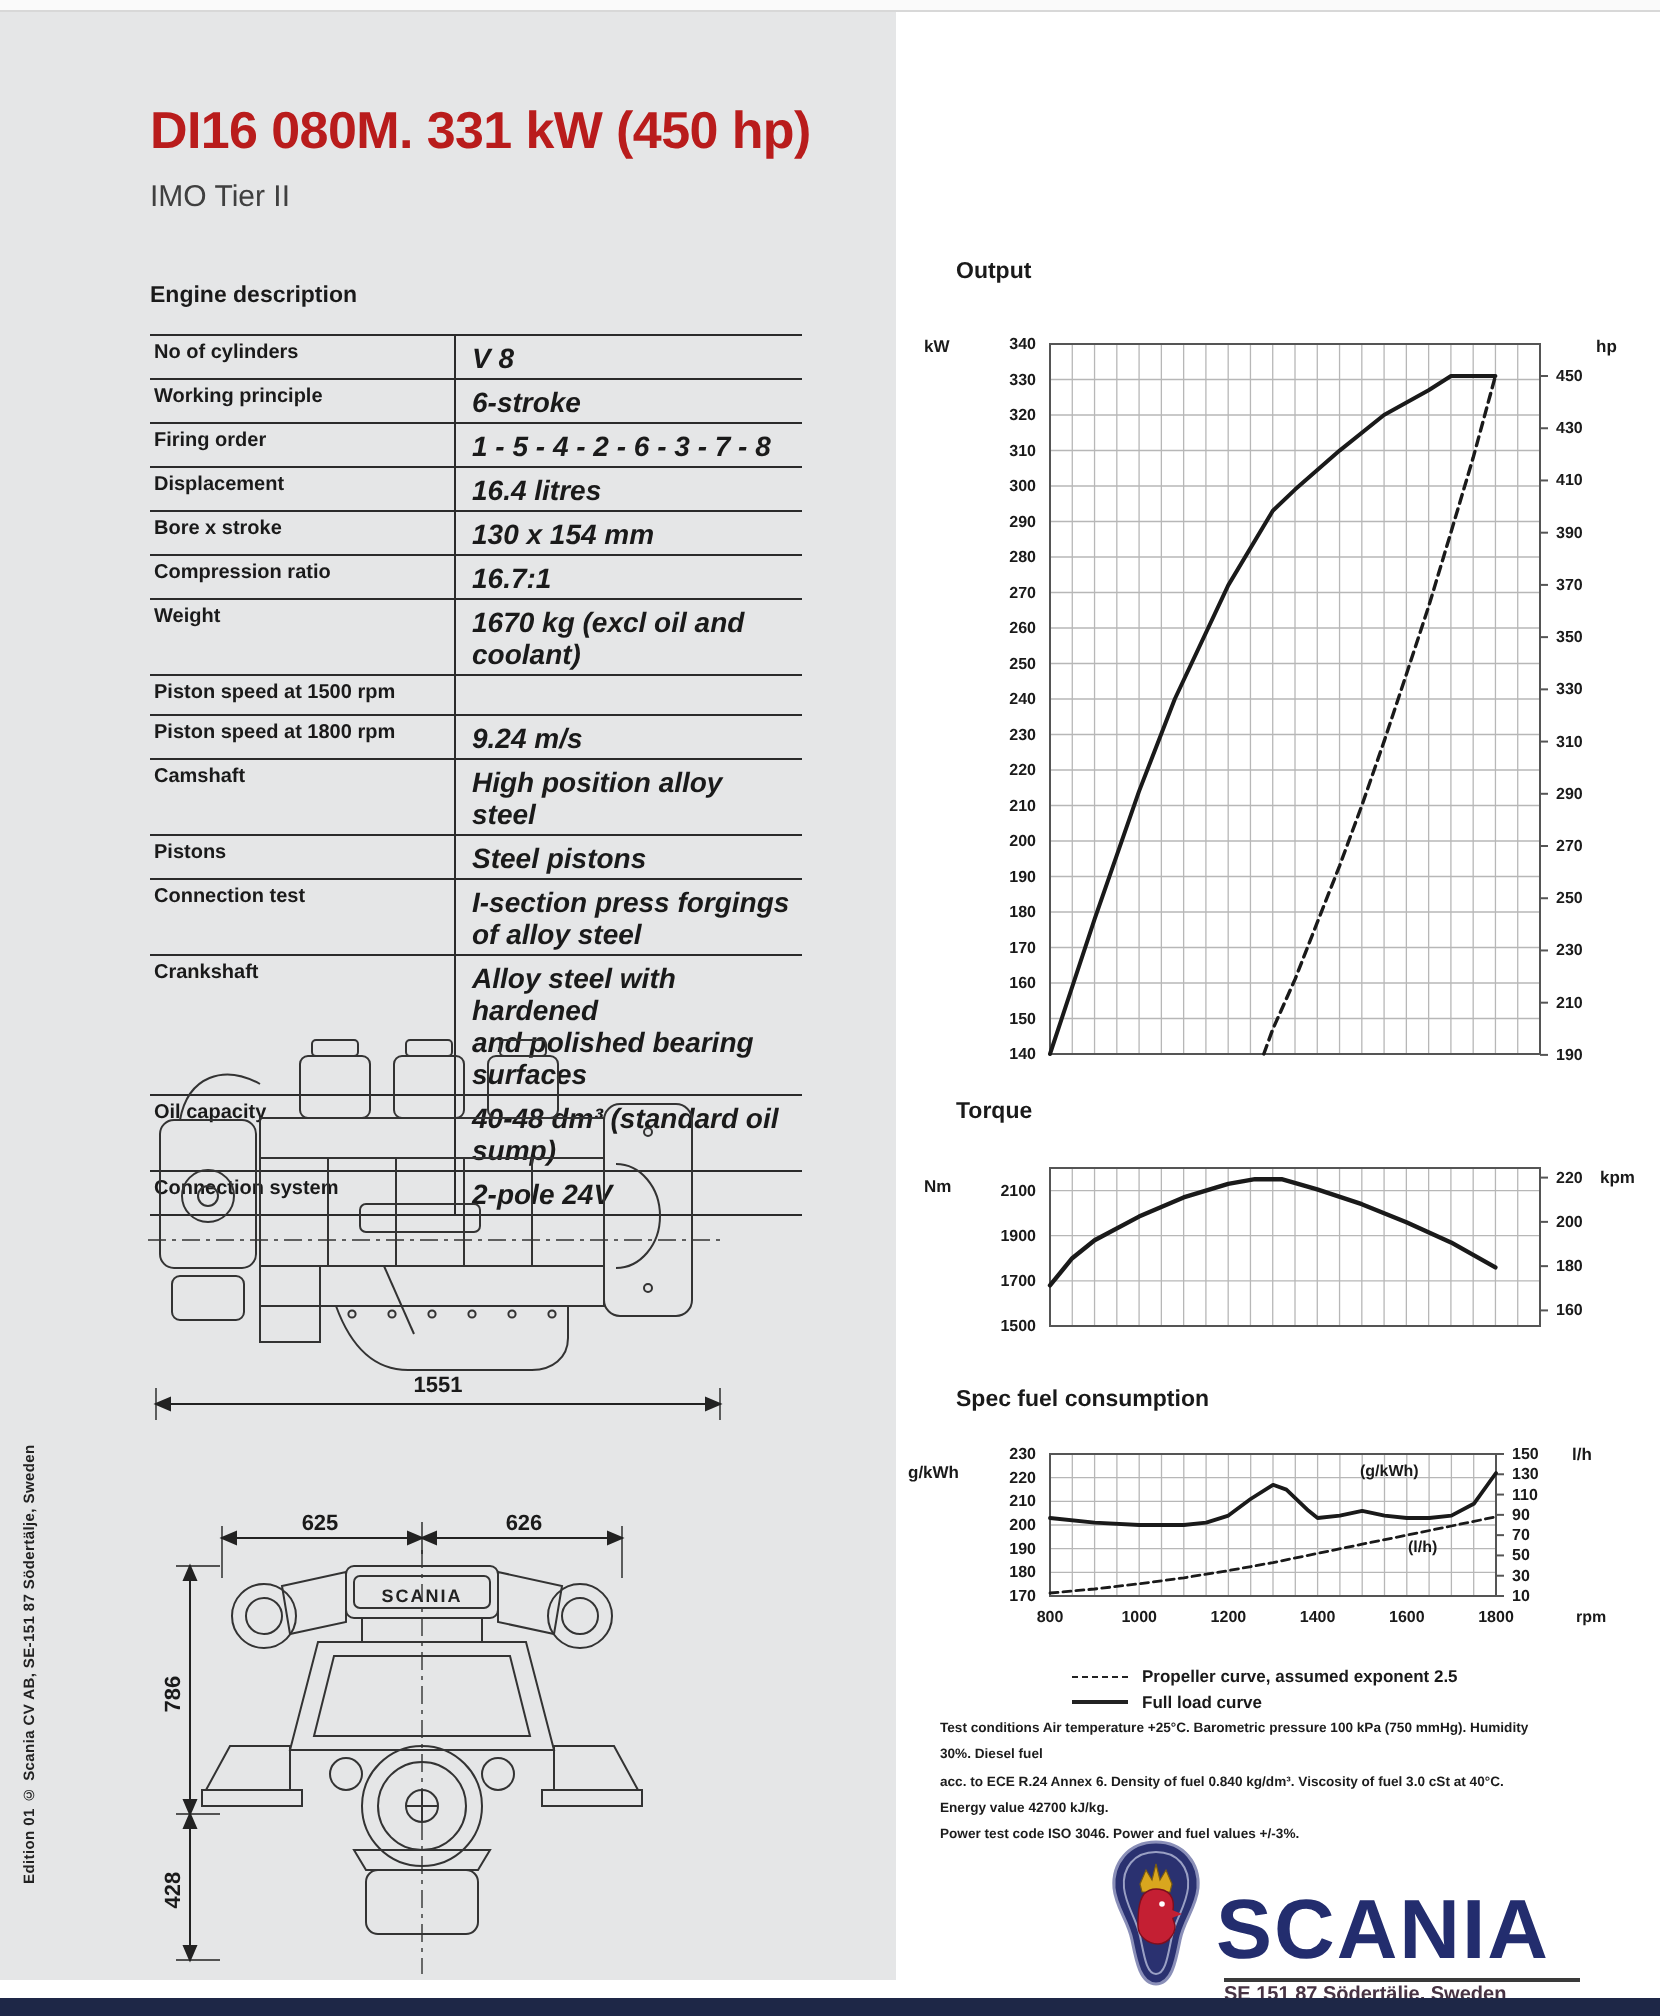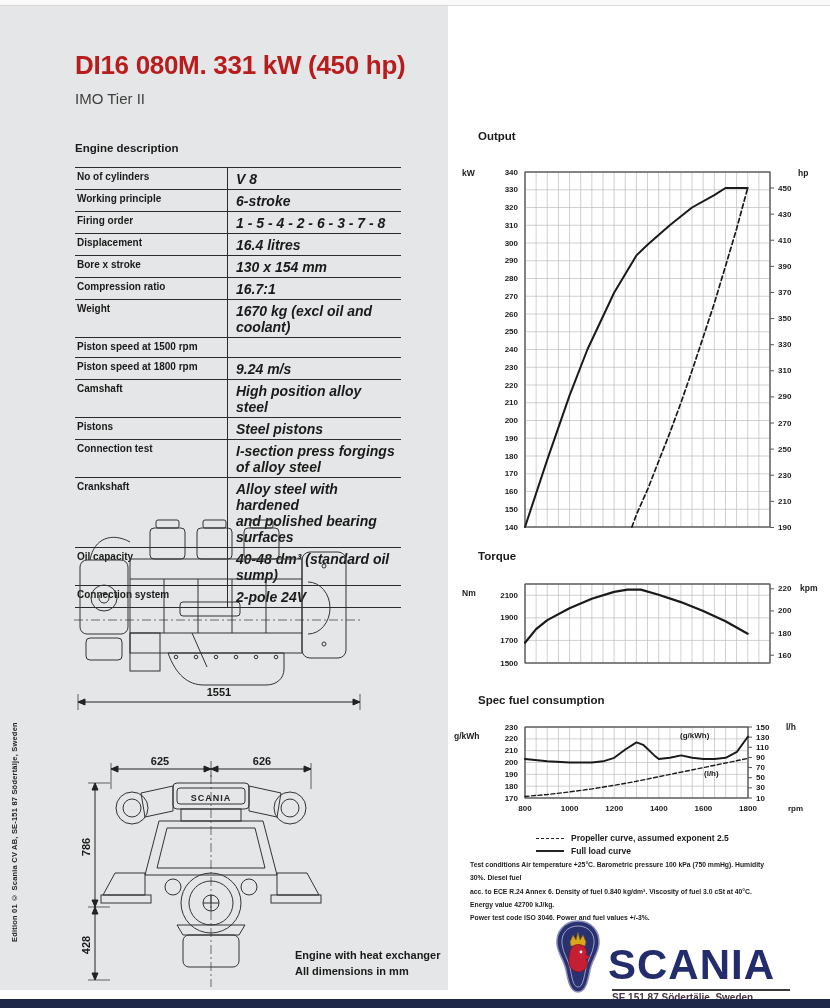--- a/index.html
+++ b/index.html
@@ -202,24 +202,20 @@
       <path d="M15,152 l-3,7 h6 z" fill="#222"></path>
       <path d="M15,225 l-3,-7 h6 z" fill="#222"></path>
       <line x1="8" y1="28" x2="30" y2="28" stroke-width="0.7"></line>
       <line x1="8" y1="152" x2="30" y2="152" stroke-width="0.7"></line>
       <line x1="8" y1="225" x2="30" y2="225" stroke-width="0.7"></line>
     </g>
     <text class="dim-text" font-size="10" text-anchor="middle" transform="rotate(-90 10 92)" x="10" y="92">786</text>
     <text class="dim-text" font-size="10" text-anchor="middle" transform="rotate(-90 10 190)" x="10" y="190">428</text>
   </svg>
 
-  <div class="abs caption">
-    <div>Engine with heat exchanger</div>
-    <div>All dimensions in mm</div>
-  </div>
 
   <div class="abs vtext">Edition 01 © Scania CV AB, SE-151 87  Södertälje, Sweden</div>
 
   <div class="abs chart-h" style="left:478px;top:130px;">Output</div>
   <svg class="abs" style="left:448px;top:150px;" width="380" height="398" viewBox="0 0 380 398" id="svg-output">
       <line x1="77" y1="22" x2="77" y2="377" stroke="#666" stroke-width="1"></line>
       <line x1="88.13636363636364" y1="22" x2="88.13636363636364" y2="377" stroke="#b7b7b7" stroke-width="0.65"></line>
       <line x1="99.27272727272728" y1="22" x2="99.27272727272728" y2="377" stroke="#b7b7b7" stroke-width="0.65"></line>
       <line x1="110.4090909090909" y1="22" x2="110.4090909090909" y2="377" stroke="#b7b7b7" stroke-width="0.65"></line>
       <line x1="121.54545454545455" y1="22" x2="121.54545454545455" y2="377" stroke="#b7b7b7" stroke-width="0.65"></line>

